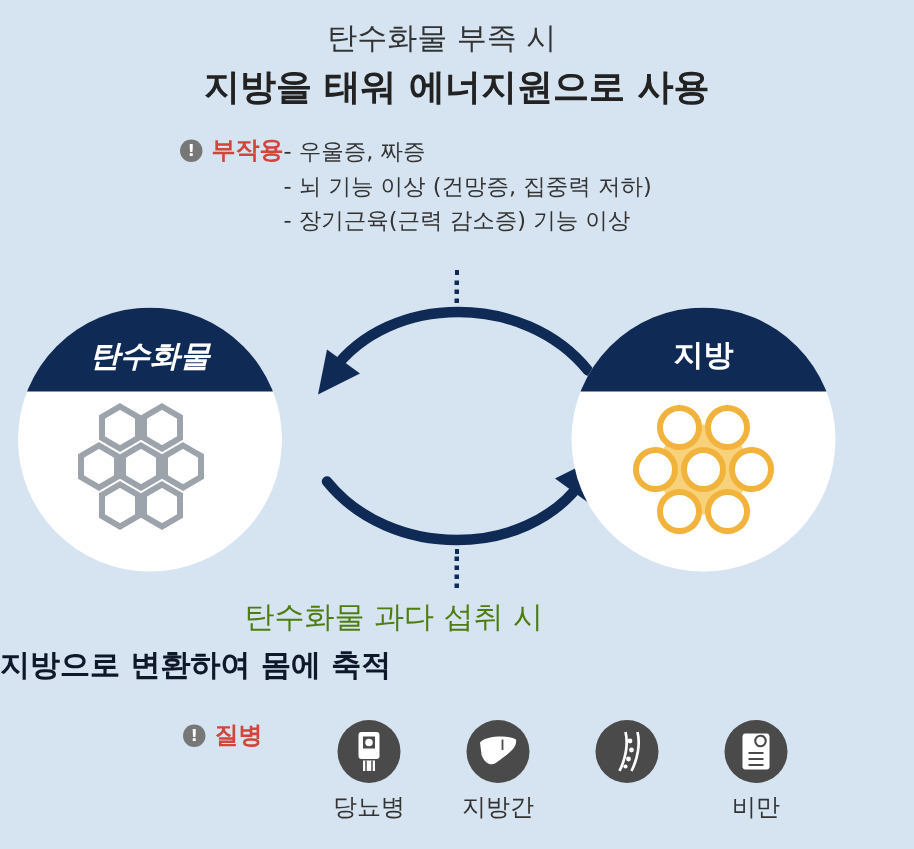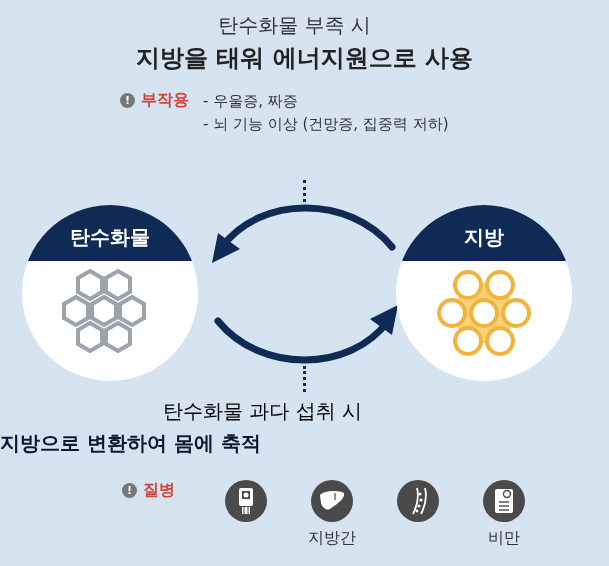--- a/index.html
+++ b/index.html
@@ -13,32 +13,32 @@
   .abs { position:absolute; }
   .top-title1 { left:0; width:589px; top:12px; text-align:center; font-size:20px; color:#333; }
   .top-title2 { left:0; width:609px; top:42px; text-align:center; font-size:24px; font-weight:bold; color:#222; }
   .side-block { left:120px; top:90px; }
   .warn-row { display:flex; align-items:flex-start; }
   .warn-icon {
     width:15px; height:15px; border-radius:50%; background:#777; color:#fff;
     font-size:11px; font-weight:bold; line-height:15px; text-align:center;
     margin-top:3px; margin-right:6px;
   }
-  .warn-label { color:#d2453a; font-weight:bold; font-size:16px; margin-right:14px; }
+  .warn-label { color:#d2453a; font-weight:bold; font-size:16px; }
   .effects { font-size:15px; color:#333; line-height:23px; }
   .effects div { white-space:nowrap; }
   .dotline { width:0; border-left:3px dotted #0f2b55; }
   .circle {
     width:176px; height:176px; border-radius:50%; background:#fff; overflow:hidden;
   }
   .cap {
     position:absolute; left:0; top:0; width:100%; height:56px; background:#0f2b55;
     color:#fff; font-size:20px; font-weight:bold; text-align:center; line-height:64px;
   }
-  .bottom-title1 { left:0; width:525px; top:398px; text-align:center; font-size:20px; color:#000000; }
+  .bottom-title1 { left:0; width:525px; top:398px; text-align:center; font-size:20px; color:#4d7c0f; }
   .bottom-title2 { left:0; width:609px; top:430px; text-align:left; font-size:20px; font-weight:bold; color:#0f172a; }
   .disease-row { left:122px; top:480px; display:flex; align-items:flex-start; }
   .disease { width:86px; text-align:center; }
   .d-icon {
     width:42px; height:42px; border-radius:50%; background:#4a4a4a; margin:0 auto;
     display:flex; align-items:center; justify-content:center;
   }
   .d-label { font-size:16px; color:#333; margin-top:6px; }
 </style>
 </head>
@@ -47,50 +47,51 @@
 <div class="abs top-title1">탄수화물 부족 시</div>
 <div class="abs top-title2">지방을 태워 에너지원으로 사용</div>
 
 <div class="abs side-block">
   <div class="warn-row">
     <div class="warn-icon">!</div>
     <div class="warn-label">부작용</div>
     <div class="effects">
       <div>- 우울증, 짜증</div>
       <div>- 뇌 기능 이상 (건망증, 집중력 저하)</div>
+      <div>- 장기근육(근력 감소증) 기능 이상</div>
     </div>
   </div>
 </div>
 
 <div class="abs dotline" style="left:303px; top:180px; height:28px;"></div>
 <div class="abs dotline" style="left:303px; top:366px; height:26px;"></div>
 
 <svg class="abs" style="left:200px; top:195px;" width="210" height="170" viewBox="0 0 210 170">
   <path d="M192 52 C 150 0, 60 0, 22 52" fill="none" stroke="#0f2b55" stroke-width="7" stroke-linecap="round"></path>
   <polygon points="12,68 18,38 40,54" fill="#0f2b55"></polygon>
   <path d="M18 126 C 60 178, 150 178, 188 126" fill="none" stroke="#0f2b55" stroke-width="7" stroke-linecap="round"></path>
   <polygon points="198,110 192,140 170,124" fill="#0f2b55"></polygon>
 </svg>
 
-<div class="abs circle" style="left:22px; top:205px;">
+<div class="abs circle" style="left:12px; top:205px;font-style:italic;">
   <div class="cap">탄수화물</div>
   <svg class="abs" style="left:38px; top:62px;" width="100" height="100" viewBox="0 0 100 100">
     <g fill="none" stroke="#9da3ab" stroke-width="4">
       <polygon points="30,4 42,11 42,25 30,32 18,25 18,11"></polygon>
       <polygon points="58,4 70,11 70,25 58,32 46,25 46,11"></polygon>
       <polygon points="16,30 28,37 28,51 16,58 4,51 4,37"></polygon>
       <polygon points="44,30 56,37 56,51 44,58 32,51 32,37"></polygon>
       <polygon points="72,30 84,37 84,51 72,58 60,51 60,37"></polygon>
       <polygon points="30,56 42,63 42,77 30,84 18,77 18,63"></polygon>
       <polygon points="58,56 70,63 70,77 58,84 46,77 46,63"></polygon>
     </g>
   </svg>
 </div>
 
-<div class="abs circle" style="left:396px; top:205px;font-family:Liberation Serif, serif;">
+<div class="abs circle" style="left:381px; top:205px;font-family:Liberation Serif, serif;">
   <div class="cap">지방</div>
   <svg class="abs" style="left:38px; top:60px;" width="100" height="100" viewBox="0 0 100 100">
     <g fill="#f8d27a">
       <circle cx="50" cy="48" r="30"></circle>
     </g>
     <g fill="#fff" stroke="#f2b33d" stroke-width="4">
       <circle cx="34" cy="20" r="13"></circle>
       <circle cx="66" cy="20" r="13"></circle>
       <circle cx="18" cy="48" r="13"></circle>
       <circle cx="50" cy="48" r="13"></circle>
@@ -112,20 +113,21 @@
     <div class="d-icon">
       <svg width="26" height="30" viewBox="0 0 26 30">
         <rect x="6" y="2" width="14" height="18" rx="2" fill="#fff"></rect>
         <rect x="9" y="5" width="8" height="8" fill="#4a4a4a"></rect>
         <circle cx="13" cy="9" r="2.5" fill="#fff"></circle>
         <rect x="9" y="21" width="8" height="7" fill="#fff"></rect>
         <line x1="11" y1="21" x2="11" y2="28" stroke="#4a4a4a" stroke-width="1"></line>
         <line x1="15" y1="21" x2="15" y2="28" stroke="#4a4a4a" stroke-width="1"></line>
       </svg>
     </div>
+    <div class="d-label">당뇨병</div>
   </div>
 
   <div class="disease">
     <div class="d-icon">
       <svg width="28" height="24" viewBox="0 0 28 24">
         <path d="M2 6 C 6 1, 22 1, 26 4 C 27 10, 20 14, 12 20 C 8 22, 4 18, 3 14 Z" fill="#fff"></path>
         <line x1="17" y1="4" x2="17" y2="11" stroke="#4a4a4a" stroke-width="1.2"></line>
       </svg>
     </div>
     <div class="d-label">지방간</div>

